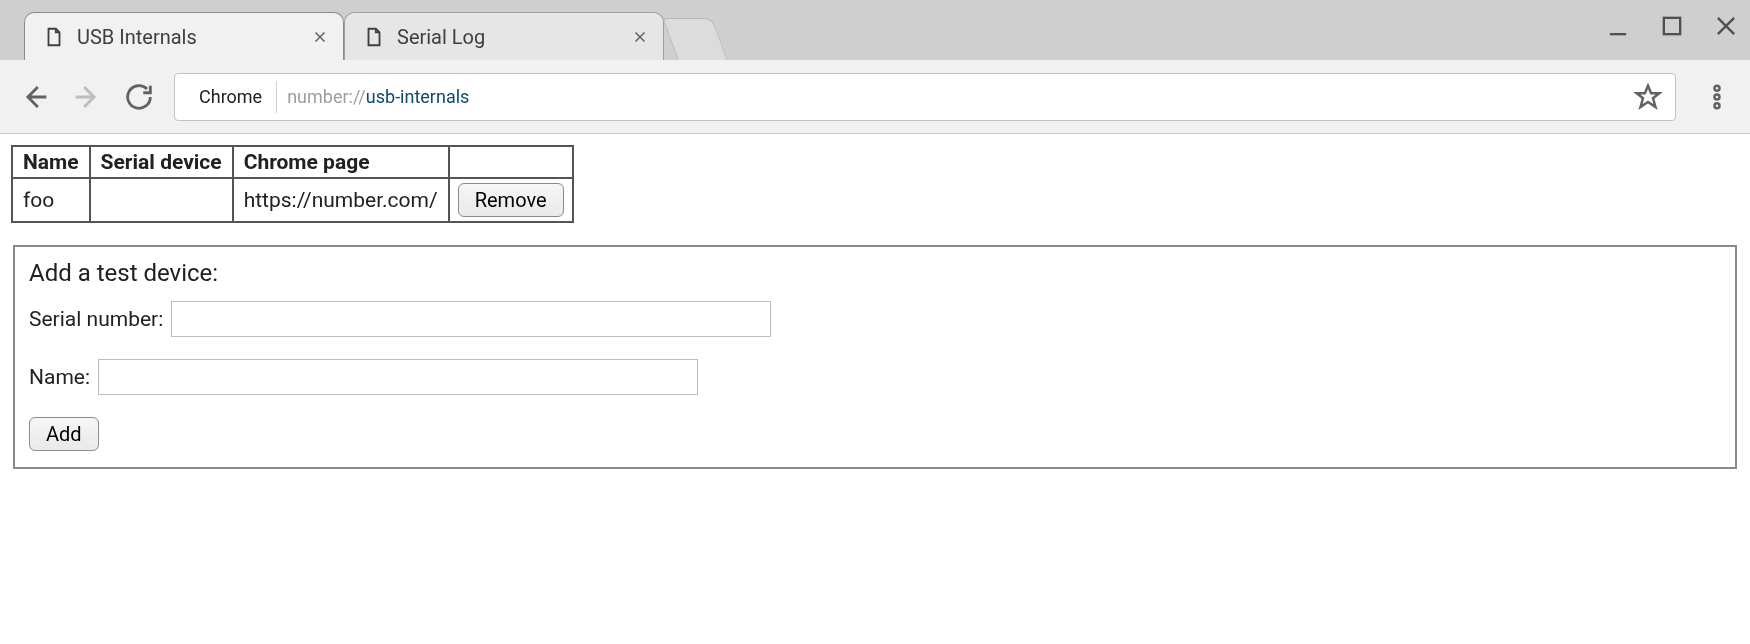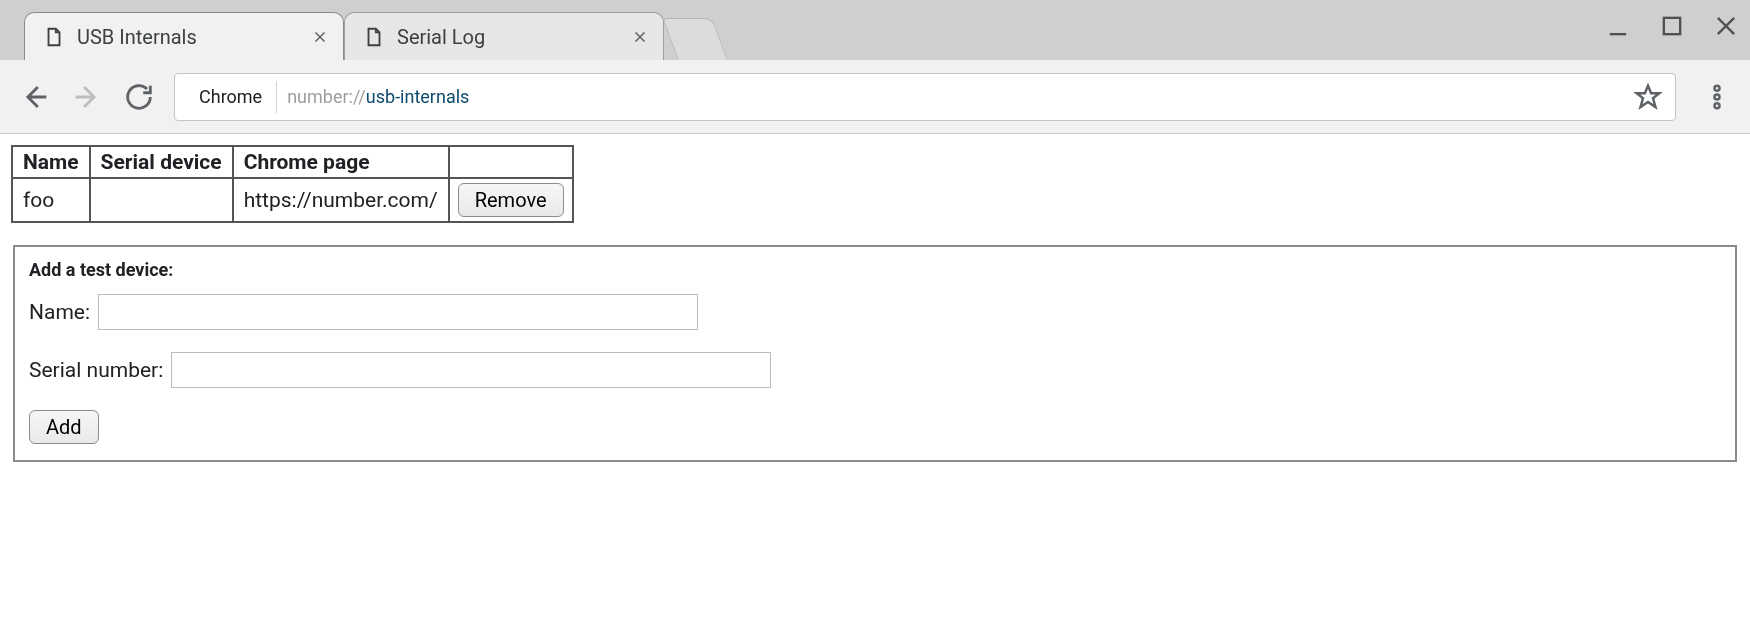--- a/index.html
+++ b/index.html
@@ -175,22 +175,22 @@
     border-radius: 6px;
     cursor: pointer;
   }
 
   fieldset.addbox {
     margin-top: 22px;
     border: 2px solid #8b8b8b;
     padding: 12px 14px 16px 14px;
   }
   fieldset.addbox .legend-line {
-    font-weight: 700;
-    font-size: 18px;
+    font-weight: 400;
+    font-size: 24px;
     margin-bottom: 14px;
   }
   .form-row {
     display: flex;
     align-items: center;
     gap: 8px;
     margin-bottom: 22px;
     font-size: 21px;
   }
   .form-row label { white-space: nowrap; }
@@ -331,26 +331,26 @@
           <button class="sys">Remove</button>
         </td>
       </tr>
     </tbody>
   </table>
 
   <fieldset class="addbox">
     <div class="legend-line">Add a test device:</div>
 
     <div class="form-row">
+      <label>Serial number:</label>
+      <input type="text" value="" style="">
+    </div>
+
+    <div class="form-row">
       <label>Name:</label>
       <input type="text" value="" style="">
     </div>
 
-    <div class="form-row">
-      <label>Serial number:</label>
-      <input type="text" value="" style="">
-    </div>
-
 
     <button class="sys">Add</button>
   </fieldset>
 
 </div>
 
 </body></html>

